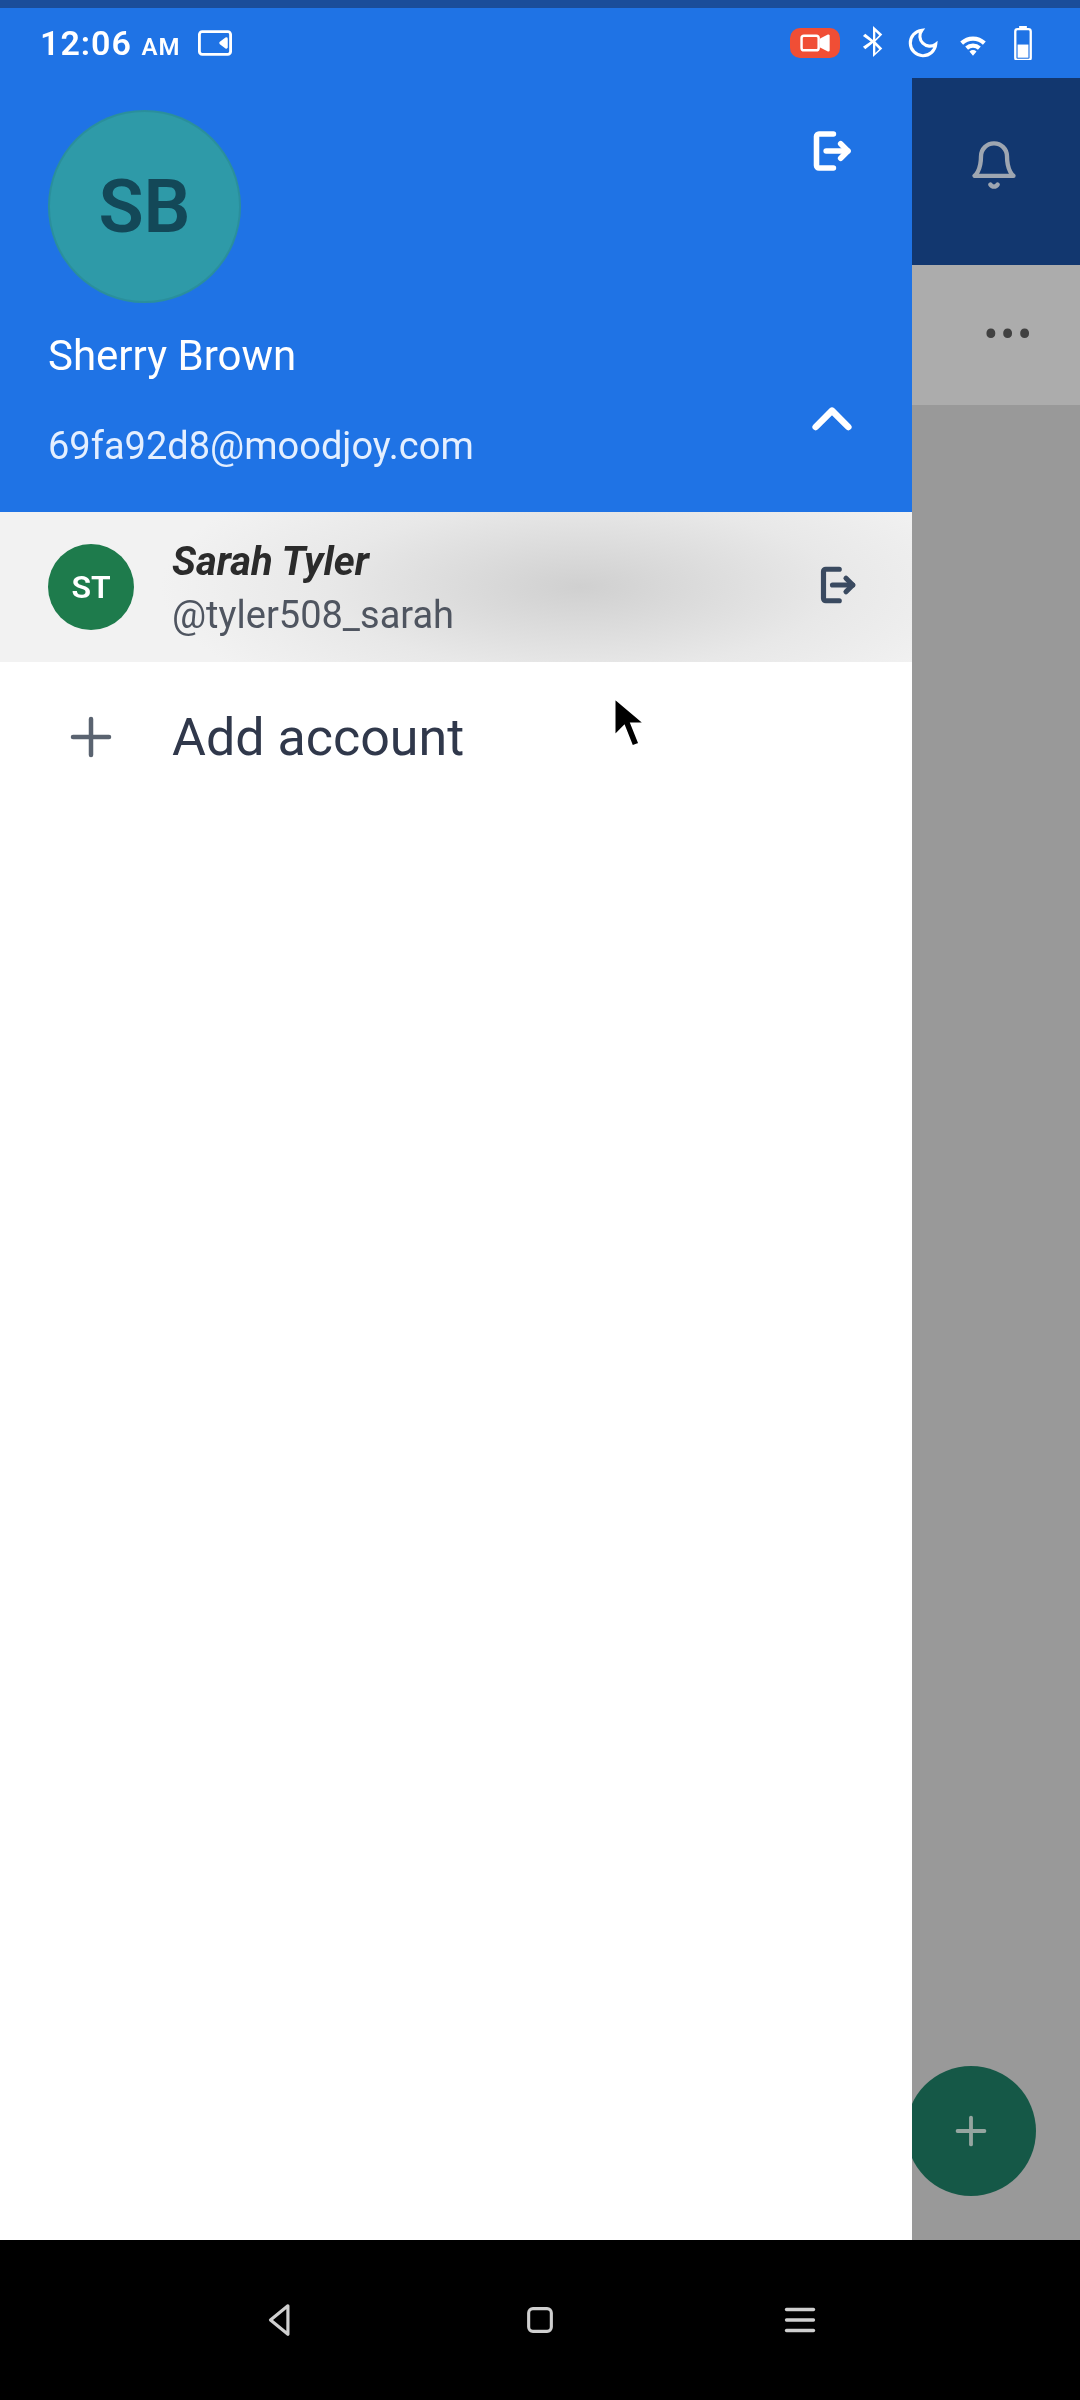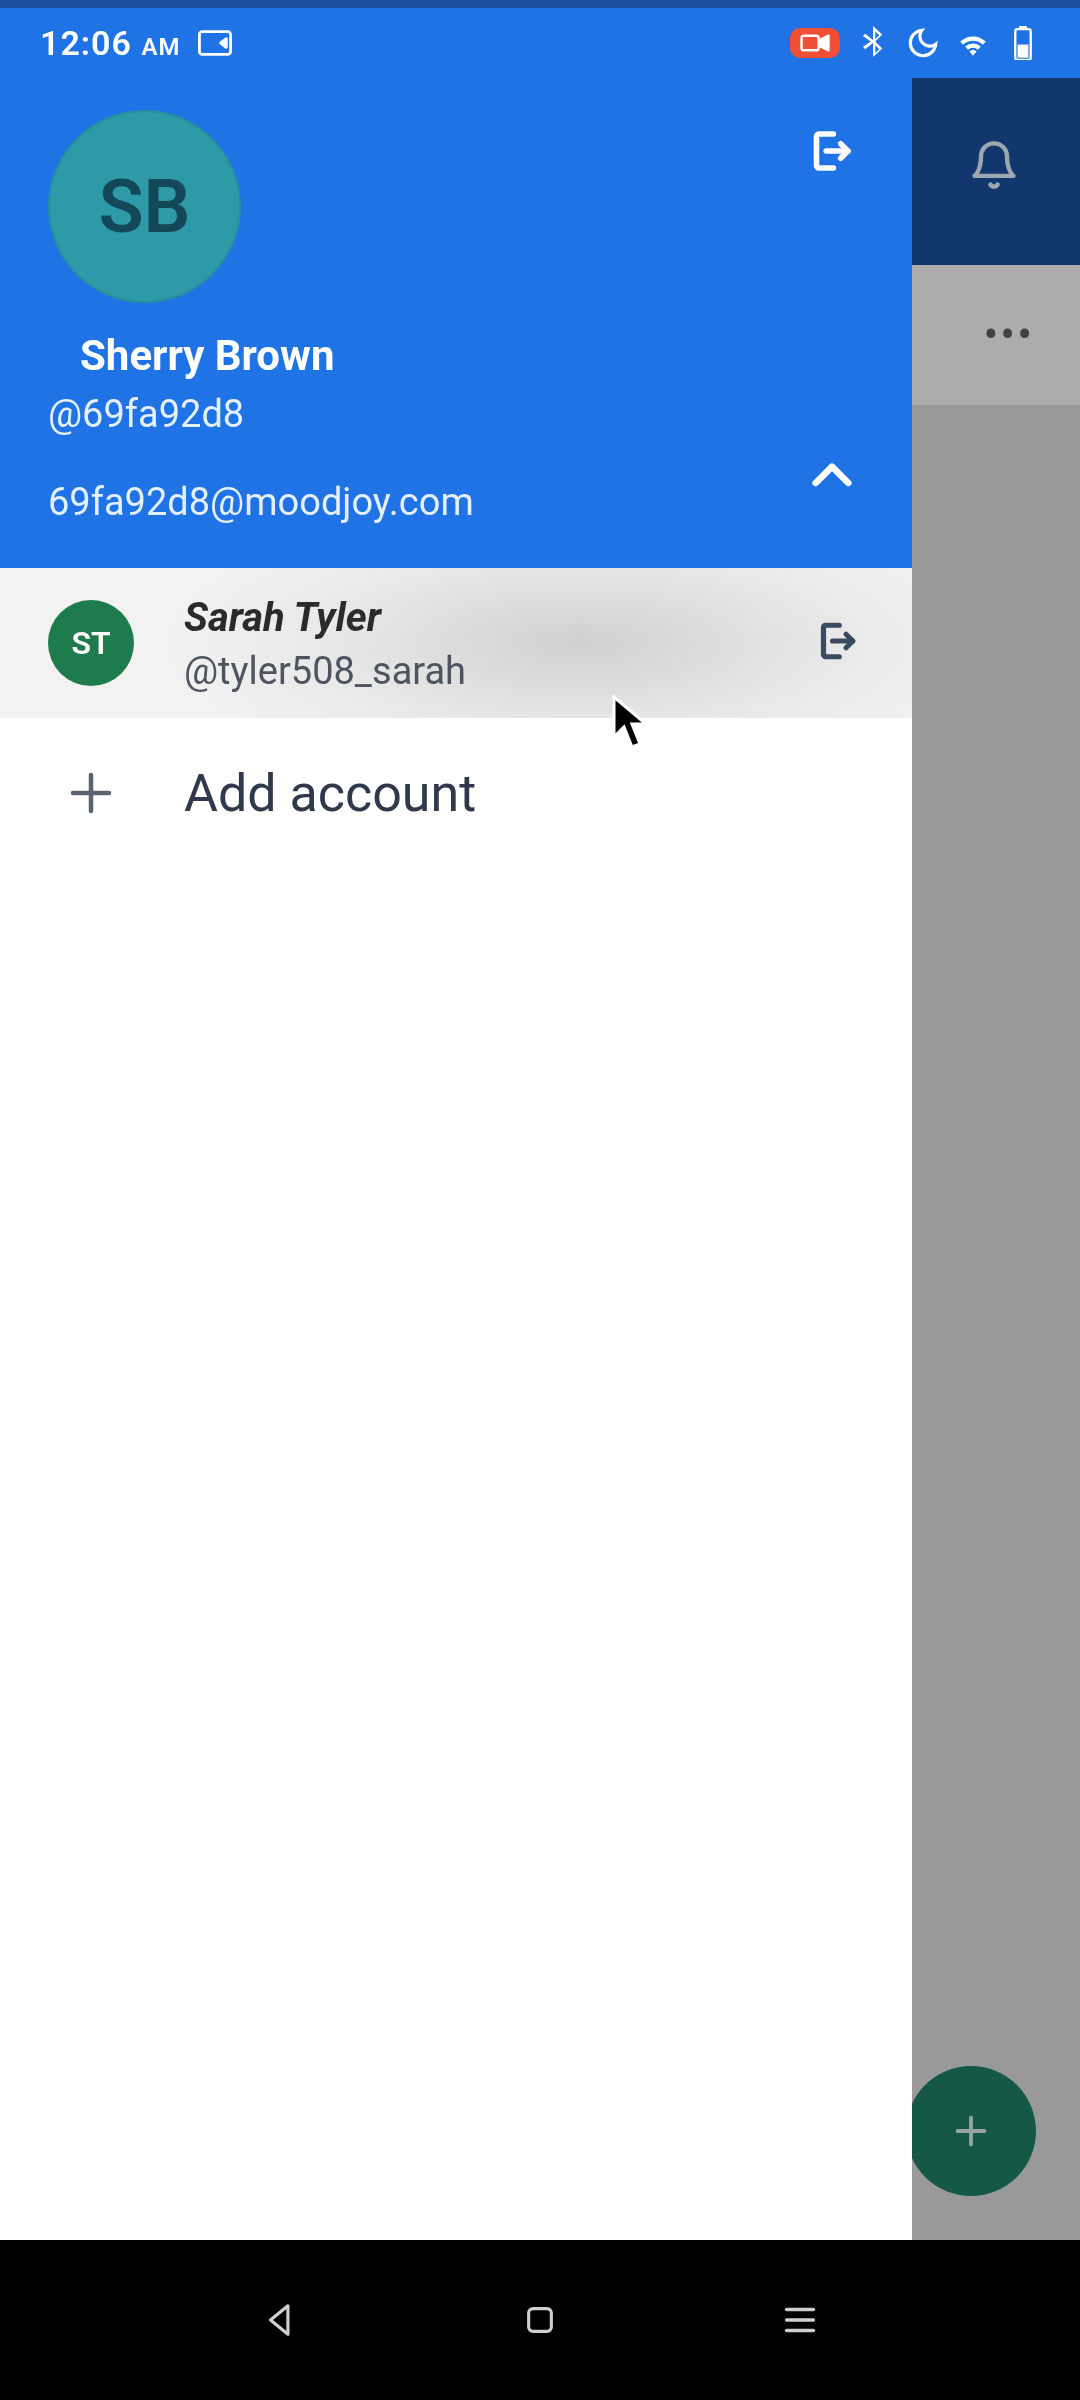--- a/index.html
+++ b/index.html
@@ -109,40 +109,40 @@
       background: #2e9aa8;
       display: flex;
       align-items: center;
       justify-content: center;
       font-size: 74px;
       font-weight: 600;
       color: #134858;
       margin-bottom: 28px;
       box-shadow: inset 0 0 0 2px rgba(0,0,0,0.07);
     }
-    .drawer-name { font-size: 42px; font-weight: 700; margin-bottom: 12px; margin-left: 32px; }
+    .drawer-name { font-size: 42px; font-weight: 400; margin-bottom: 12px; }
     .drawer-handle { font-size: 38px; font-weight: 400; color: #e4efff; margin-bottom: 12px; }
     .drawer-email { font-size: 38px; font-weight: 400; color: #e4efff; margin-top: 44px; }
     .drawer-signout {
       position: absolute;
       top: 52px;
       right: 52px;
     }
     .drawer-chevron {
       position: absolute;
       bottom: 60px;
       right: 52px;
     }
 
     .account-row {
       display: flex;
       align-items: center;
       height: 150px;
       padding: 0 48px;
-      gap: 50px;
+      gap: 38px;
     }
     .account-row.highlighted {
       background: radial-gradient(ellipse 420px 140px at 580px 50%, #d0d0d0 0%, #e8e8e8 60%, #f2f2f2 100%);
     }
     .avatar-small {
       width: 86px;
       height: 86px;
       border-radius: 50%;
       background: #1e7b4c;
       display: flex;
@@ -216,21 +216,20 @@
 </div>
 
 <div class="scrim"></div>
 
 <div class="drawer">
   <div class="drawer-header">
     <div class="avatar-large">
       <span>SB</span>
     </div>
     <div class="drawer-name">Sherry Brown</div>
-    <div class="drawer-handle">@69fa92d8</div>
     <div class="drawer-email">69fa92d8@moodjoy.com</div>
     <span class="drawer-signout">
       <svg width="58" height="58" viewBox="0 0 24 24" fill="none" stroke="#ffffff" stroke-width="2.3" stroke-linecap="round" stroke-linejoin="round">
           <path d="M13 5H7a1 1 0 00-1 1v12a1 1 0 001 1h6"></path>
           <path d="M10 12h9"></path>
           <path d="M16 9l3 3-3 3"></path>
         </svg>
     </span>
     <span class="drawer-chevron">
       <svg width="56" height="56" viewBox="0 0 24 24" fill="none" stroke="#ffffff" stroke-width="2.8" stroke-linecap="round" stroke-linejoin="round">

